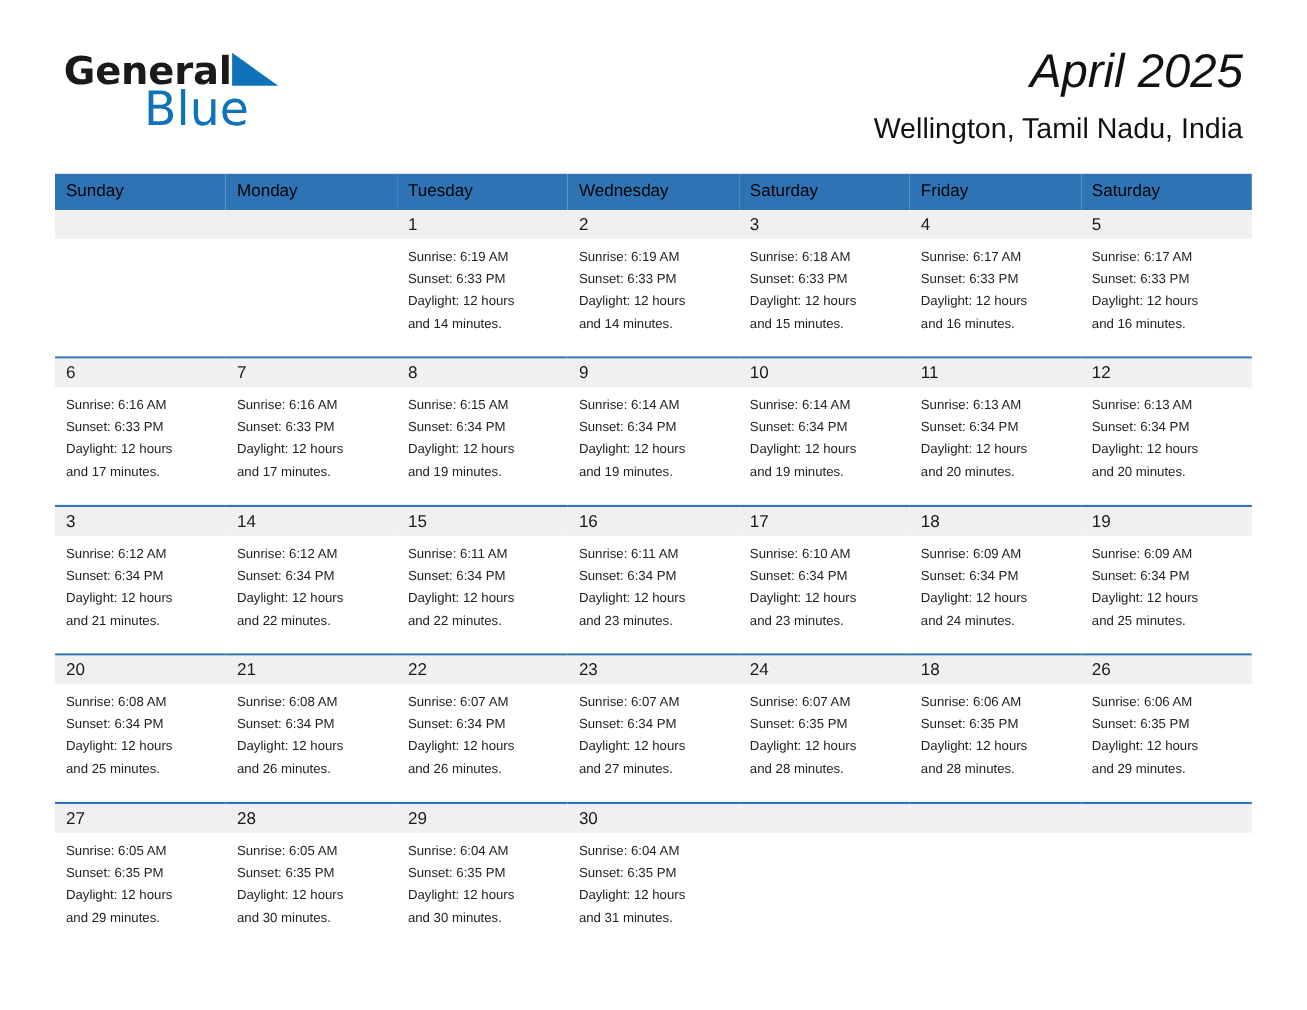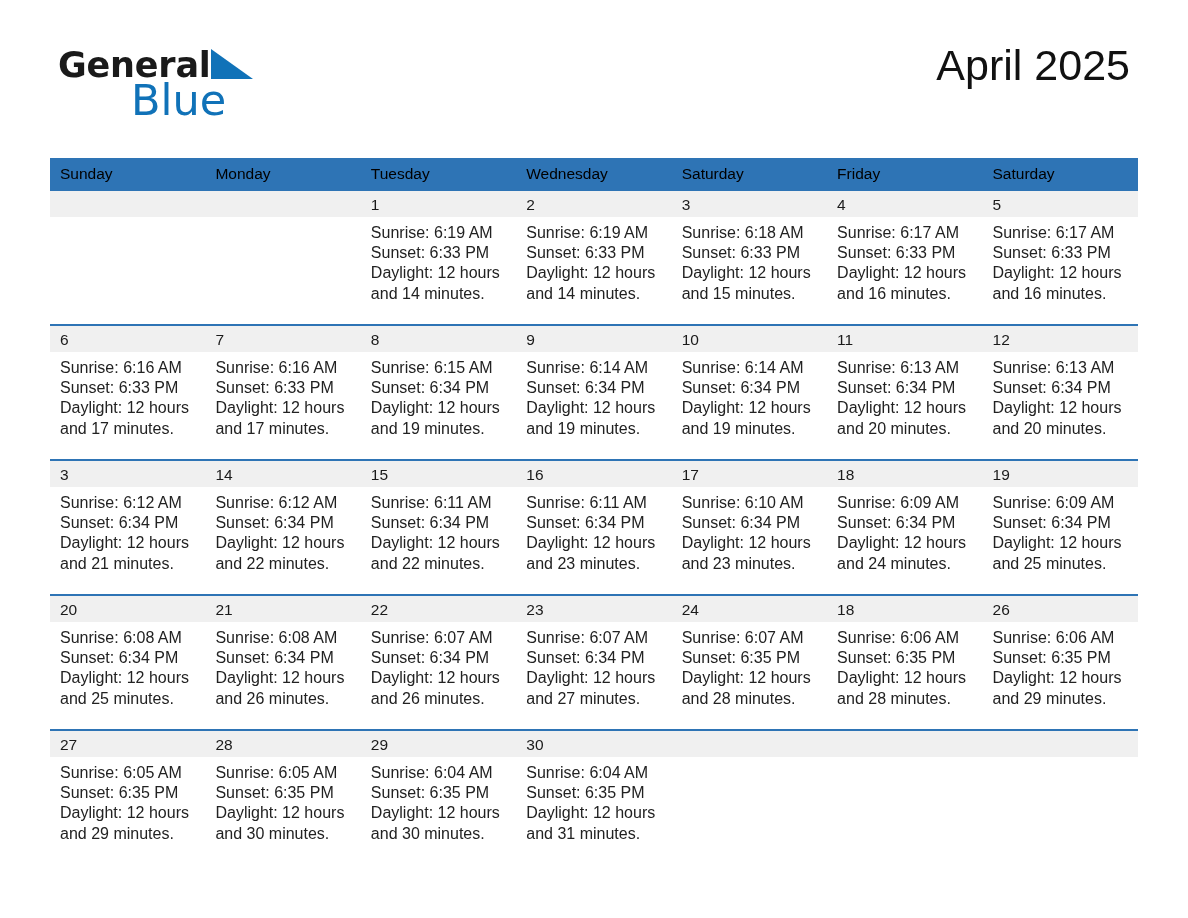--- a/index.html
+++ b/index.html
@@ -72,20 +72,21 @@
     top: 40px;
     text-align: right;
   }
   .cal-title {
     font-size: 43px;
     line-height: 50px;
     font-weight: 400;
     color: #111111;
     letter-spacing: 0px;
     font-family: "Liberation Sans", sans-serif;
+    font-style: italic;
   }
   .cal-subtitle {
     font-size: 26px;
     line-height: 32px;
     font-weight: 400;
     color: #111111;
     margin-top: 10px;
     font-family: "Liberation Sans", sans-serif;
   }
 
@@ -133,21 +134,21 @@
     height: 26px;
     padding: 3px 0 0 10px;
     box-sizing: border-box;
     font-size: 15.5px;
     line-height: 22px;
     color: #1a1a1a;
     font-family: "Liberation Sans", sans-serif;
   }
   .cell-body {
     padding: 6px 8px 0 10px;
-    font-size: 16px;
+    font-size: 12px;
     line-height: 20.2px;
     color: #222222;
     font-family: "Liberation Sans", sans-serif;
   }
   .cell-body .ln { display: block; white-space: nowrap; }
   td.empty .date-band { }
 </style>
 </head>
 <body>
 
@@ -155,20 +156,21 @@
 
   <div class="top">
 
     <div class="logo">
       <span class="logo-row1"><span>General</span><span class="logo-tri"></span></span>
       <span class="logo-row2">Blue</span>
     </div>
 
     <div class="title-block">
       <div class="cal-title">April 2025</div>
+      <div class="cal-subtitle">Wellington, Tamil Nadu, India</div>
     </div>
 
   </div>
 
   <div class="cal-wrap">
     <table class="calendar">
       <colgroup>
         <col>
           <col>
           <col>

